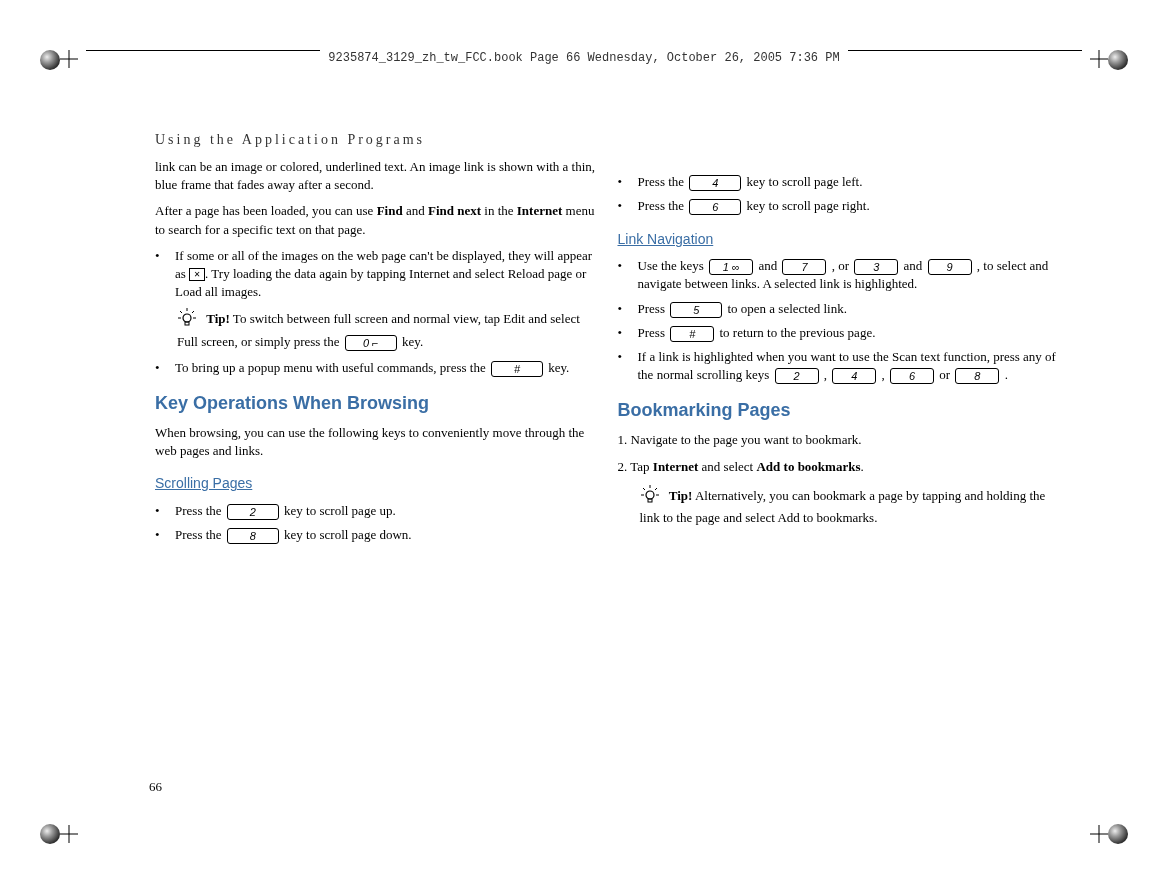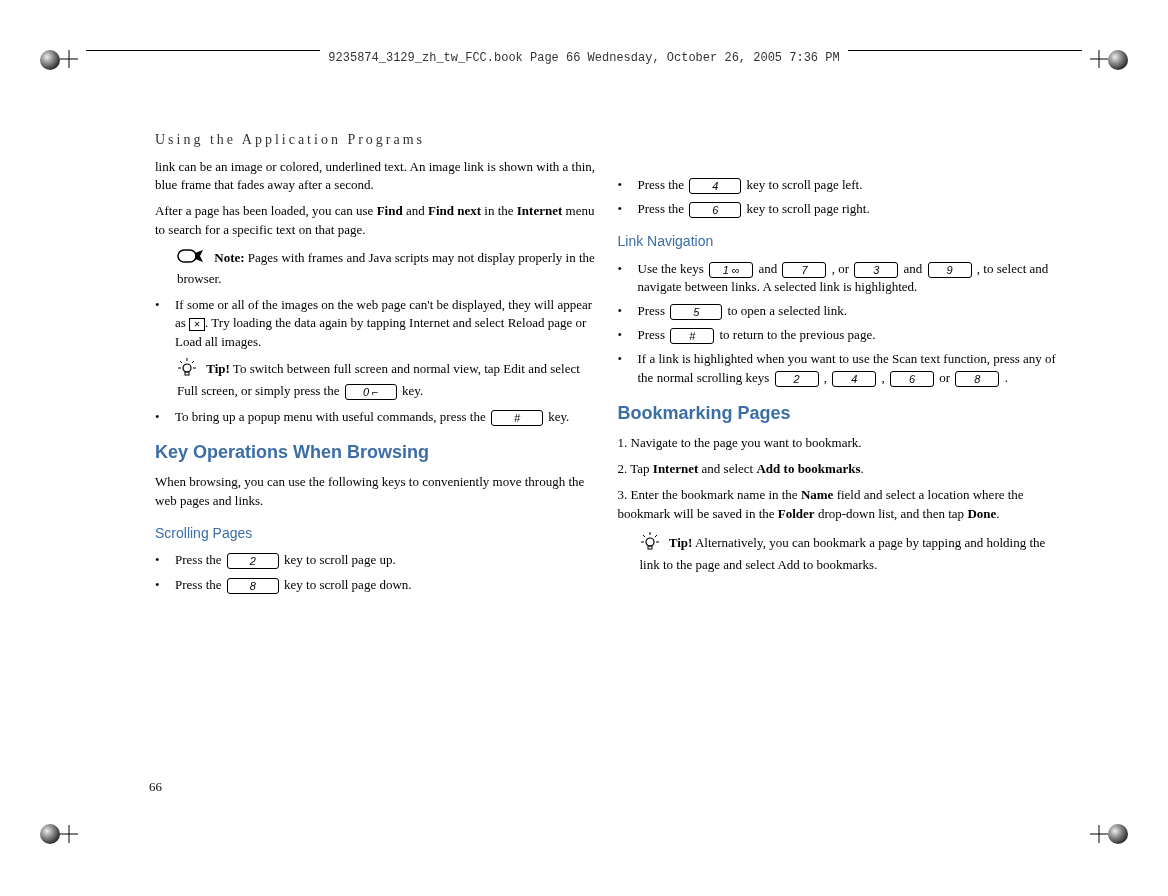--- a/index.html
+++ b/index.html
@@ -100,21 +100,21 @@
   }
   .para {
     margin: 0 0 8px 0;
   }
   .heading-blue {
     font-family: Arial, Helvetica, sans-serif;
     color: #3a6ea5;
     margin: 14px 0 8px 0;
   }
   .h-large { font-size: 18px; font-weight: bold; }
-  .h-med { font-size: 14px; font-weight: normal; }
+  .h-med { font-size: 14px; font-weight: normal; text-decoration: underline; }
   .keycap {
     display: inline-block;
     border: 1px solid #000;
     border-radius: 3px;
     padding: 0 14px;
     min-width: 22px;
     text-align: center;
     font-family: Arial, sans-serif;
     font-size: 11px;
     line-height: 14px;
@@ -175,29 +175,20 @@
 <div class="section-title">Using the Application Programs</div>
 
 <div class="columns">
 
   <div class="col">
     <p class="para">link can be an image or colored, underlined text. An image link is shown with a thin, blue frame that fades away after a second.</p>
     <p class="para">
       <span>After a page has been loaded, you can use </span><span class="bold">Find</span><span> and </span><span class="bold">Find next</span><span> in the </span><span class="bold">Internet</span><span> menu to search for a specific text on that page.</span>
     </p>
 
-    <p class="para indent">
-      <span class="icon-note">
-        <svg width="28" height="18" viewBox="0 0 28 18">
-            <rect x="1" y="3" width="18" height="12" rx="6" fill="none" stroke="#000" stroke-width="1.5"></rect>
-            <path d="M18 6 L26 3 L23 9 L26 15 L18 12" fill="#000"></path>
-          </svg>
-      </span>
-      <span class="bold">Note:</span><span> Pages with frames and Java scripts may not dis­play properly in the browser.</span>
-    </p>
 
     <div class="bullet">
       <div class="dot">•</div>
       <div class="txt">
         <span>If some or all of the images on the web page can't be dis­played, they will appear as </span><span class="small-img">✕</span><span>. Try loading the data again by tapping Internet and select Reload page or Load all images.</span>
       </div>
     </div>
 
     <p class="para indent">
       <span class="icon-tip">
@@ -268,23 +259,20 @@
         <span>If a link is highlighted when you want to use the Scan text function, press any of the normal scrolling keys </span><span class="keycap keycap-sm">2</span><span> , </span><span class="keycap keycap-sm">4</span><span> , </span><span class="keycap keycap-sm">6</span><span> or </span><span class="keycap keycap-sm">8</span><span> .</span>
       </div>
     </div>
 
     <div class="heading-blue h-large">Bookmarking Pages</div>
 
     <p class="para">1. Navigate to the page you want to bookmark.</p>
     <p class="para">
       <span>2. Tap </span><span class="bold">Internet</span><span> and select </span><span class="bold">Add to bookmarks</span><span>.</span>
     </p>
-    <p class="para">
-      <span>3. Enter the bookmark name in the </span><span class="bold">Name</span><span> field and select a location where the bookmark will be saved in the </span><span class="bold">Folder</span><span> drop-down list, and then tap </span><span class="bold">Done</span><span>.</span>
-    </p>
 
     <p class="para indent">
       <span class="icon-tip">
         <svg width="20" height="20" viewBox="0 0 20 20">
             <circle cx="10" cy="11" r="4" fill="none" stroke="#000" stroke-width="1.2"></circle>
             <line x1="10" y1="1" x2="10" y2="4" stroke="#000"></line>
             <line x1="3" y1="4" x2="5" y2="6" stroke="#000"></line>
             <line x1="17" y1="4" x2="15" y2="6" stroke="#000"></line>
             <line x1="1" y1="11" x2="4" y2="11" stroke="#000"></line>
             <line x1="19" y1="11" x2="16" y2="11" stroke="#000"></line>

